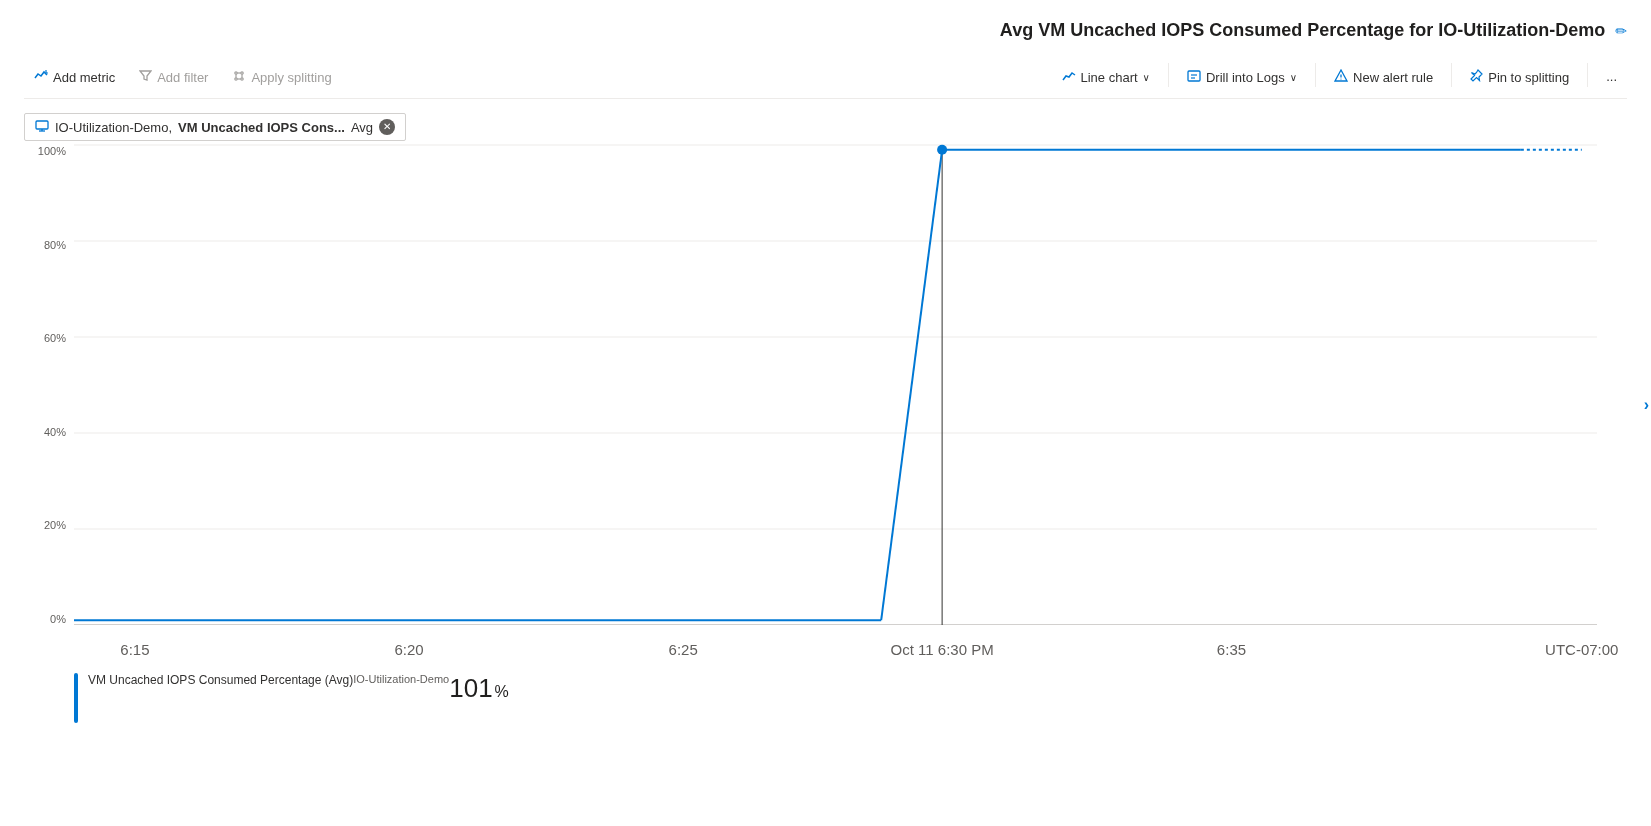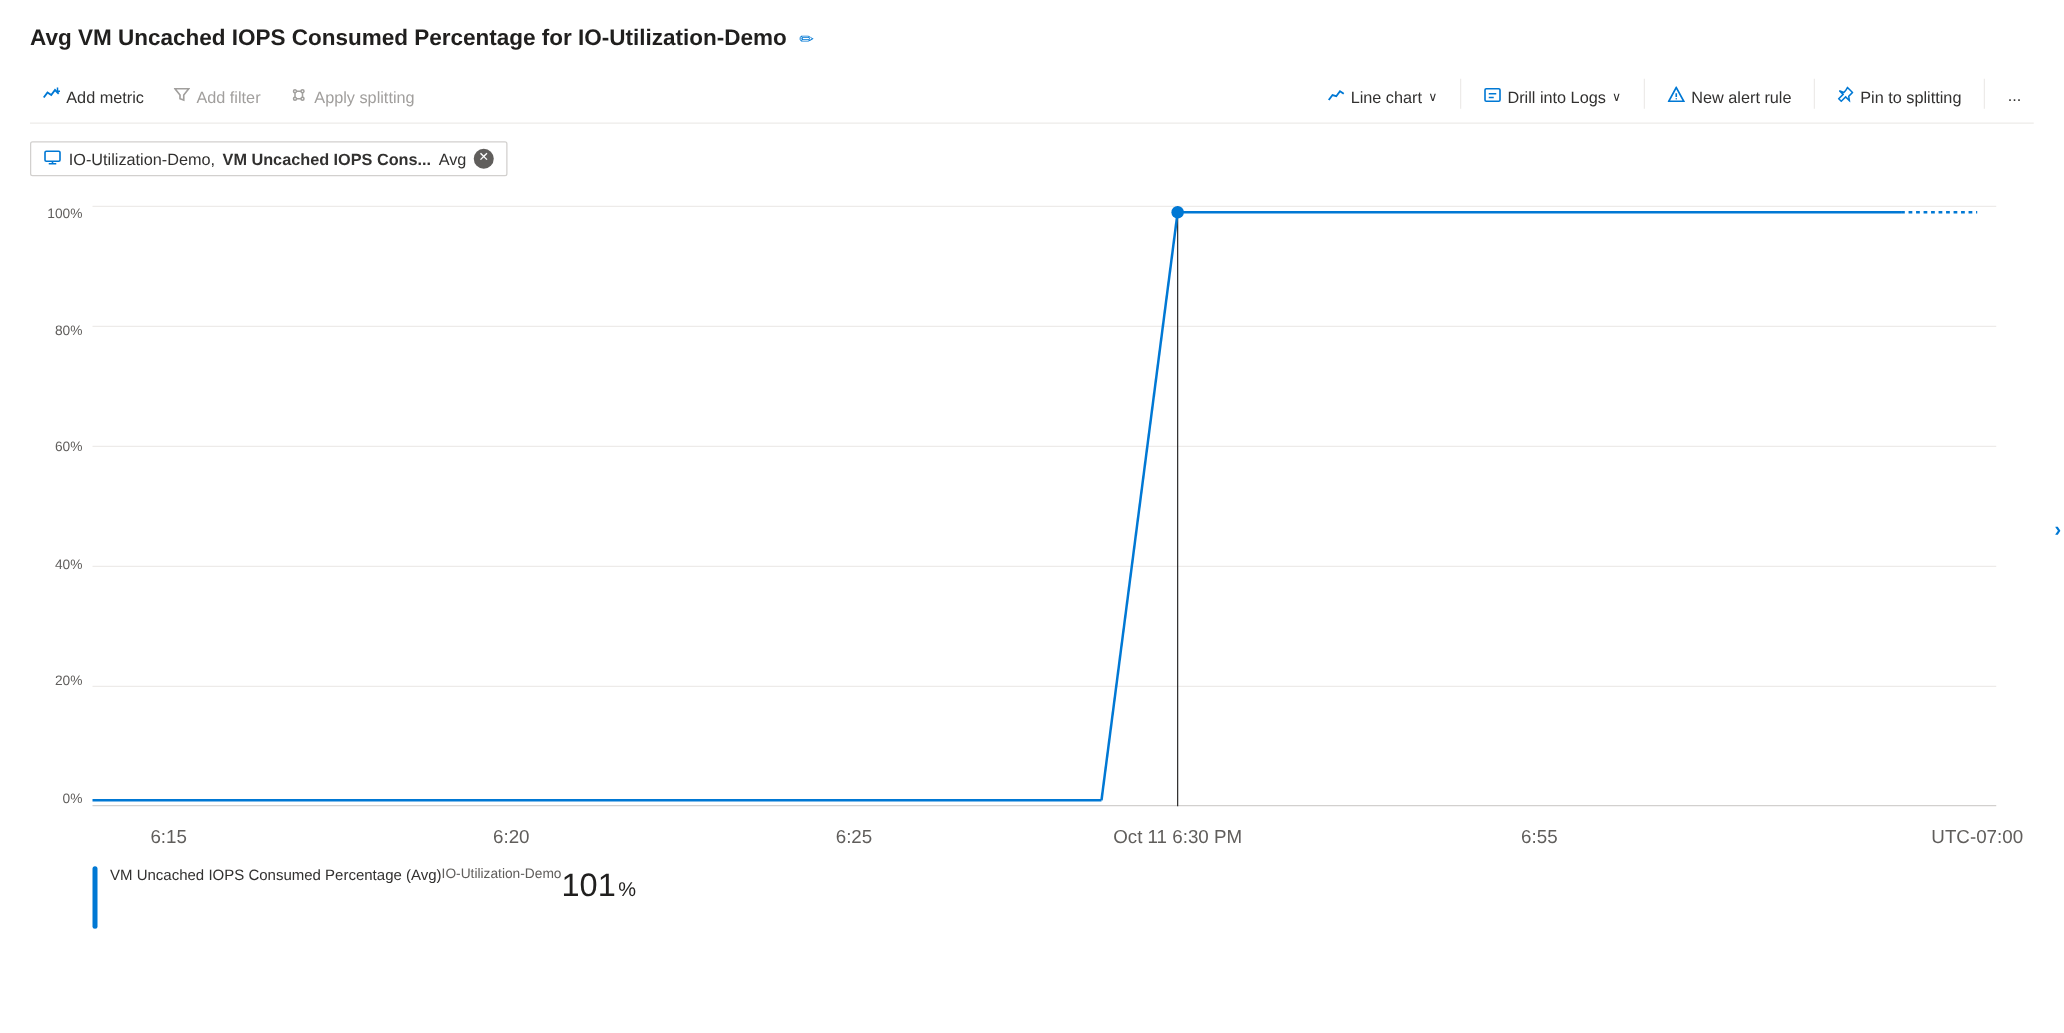--- a/index.html
+++ b/index.html
@@ -1,39 +1,39 @@
 <!DOCTYPE html>
 <html><head>
   <meta charset="utf-8">
   <style>
     * { box-sizing: border-box; margin: 0; padding: 0; }
     body { font-family: 'Segoe UI', Arial, sans-serif; background: #fff; color: #323130; font-size: 13px; }
 
     .page { padding: 20px 24px; max-width: 1651px; }
 
-    .title-row { display: flex; align-items: center; gap: 10px; margin-bottom: 16px; }
+    .title-row { display: flex; align-items: center; gap: 10px; margin-bottom: 16px; justify-content: flex-end; }
     .page-title { font-size: 18px; font-weight: 600; color: #201f1e; }
     .edit-icon { color: #0078d4; cursor: pointer; font-size: 14px; }
 
     .toolbar { display: flex; align-items: flex-start; gap: 4px; padding: 6px 0; border-bottom: 1px solid #edebe9; margin-bottom: 14px; }
     .toolbar-btn {
       display: flex; align-items: center; gap: 5px;
       padding: 6px 10px; border: none; background: none;
       color: #323130; cursor: pointer; font-size: 13px; border-radius: 2px;
       white-space: nowrap;
     }
     .toolbar-btn.disabled { color: #a19f9d; cursor: default; }
     .toolbar-separator { width: 1px; height: 24px; background: #edebe9; margin: 0 4px; }
     .toolbar-spacer { flex: 1; }
     .toolbar-btn .chevron { font-size: 10px; }
 
     .metric-tag {
       display: inline-flex; align-items: center; gap: 6px;
       padding: 5px 10px; border: 1px solid #d2d0ce;
-      border-radius: 2px; background: #fff; margin-bottom: 24px;
+      border-radius: 2px; background: #fff; margin-bottom: 4px;
       font-size: 13px;
     }
     .metric-tag .monitor-icon { color: #0078d4; font-size: 13px; }
     .metric-tag .close-btn {
       display: flex; align-items: center; justify-content: center;
       width: 16px; height: 16px; border-radius: 50%;
       background: #605e5c; color: #fff; font-size: 10px;
       cursor: pointer; border: none; line-height: 1;
     }
 
@@ -212,21 +212,21 @@
           <line x1="1446.85" y1="4.8" x2="1507.77" y2="4.8" stroke="#0078d4" stroke-width="2" stroke-dasharray="3,3"></line>
           <circle cx="868.1099999999999" cy="4.8" r="5" fill="#0078d4"></circle>
         </svg>
     </div>
 
     <div class="x-axis">
       <span class="x-label" style="left:4%">6:15</span>
       <span class="x-label" style="left:22%">6:20</span>
       <span class="x-label" style="left:40%">6:25</span>
       <span class="x-label" style="left:57%">Oct 11 6:30 PM</span>
-      <span class="x-label" style="left:76%">6:55</span>
+      <span class="x-label" style="left:76%">6:35</span>
       <span class="x-label" style="left:99%">UTC-07:00</span>
     </div>
 
     <span class="expand-icon">›</span>
 
   </div>
 
   
   <div class="legend">
     <div class="legend-color-bar"></div>

